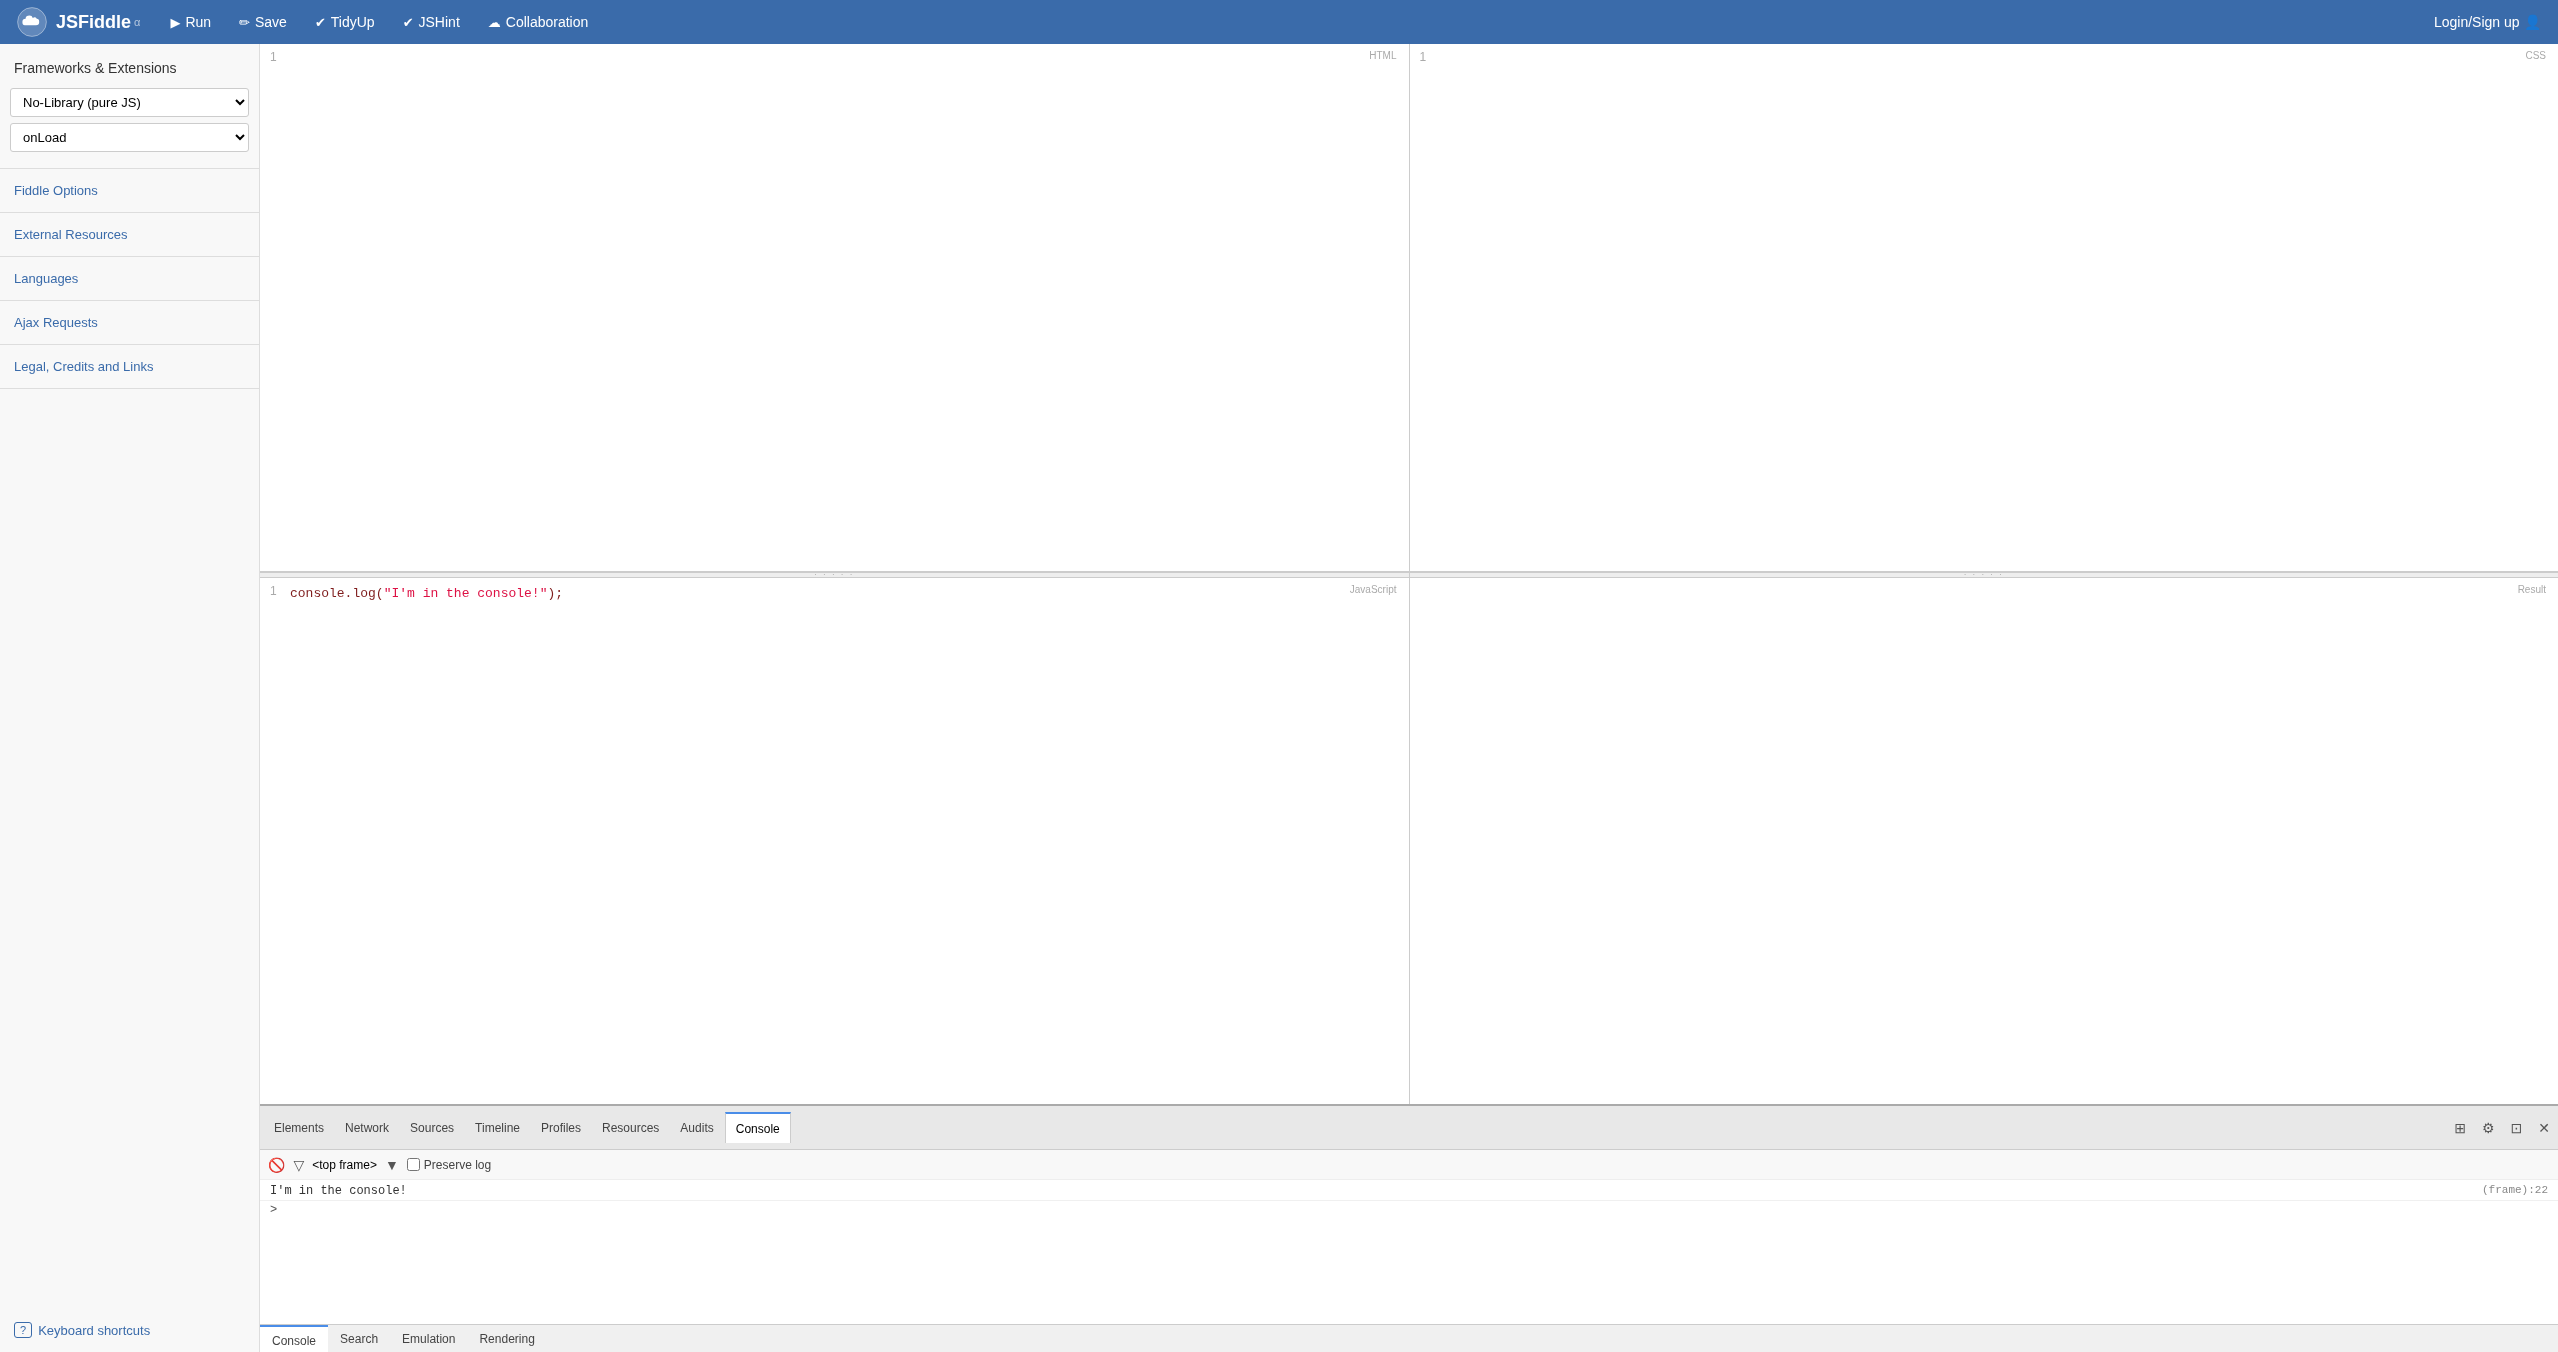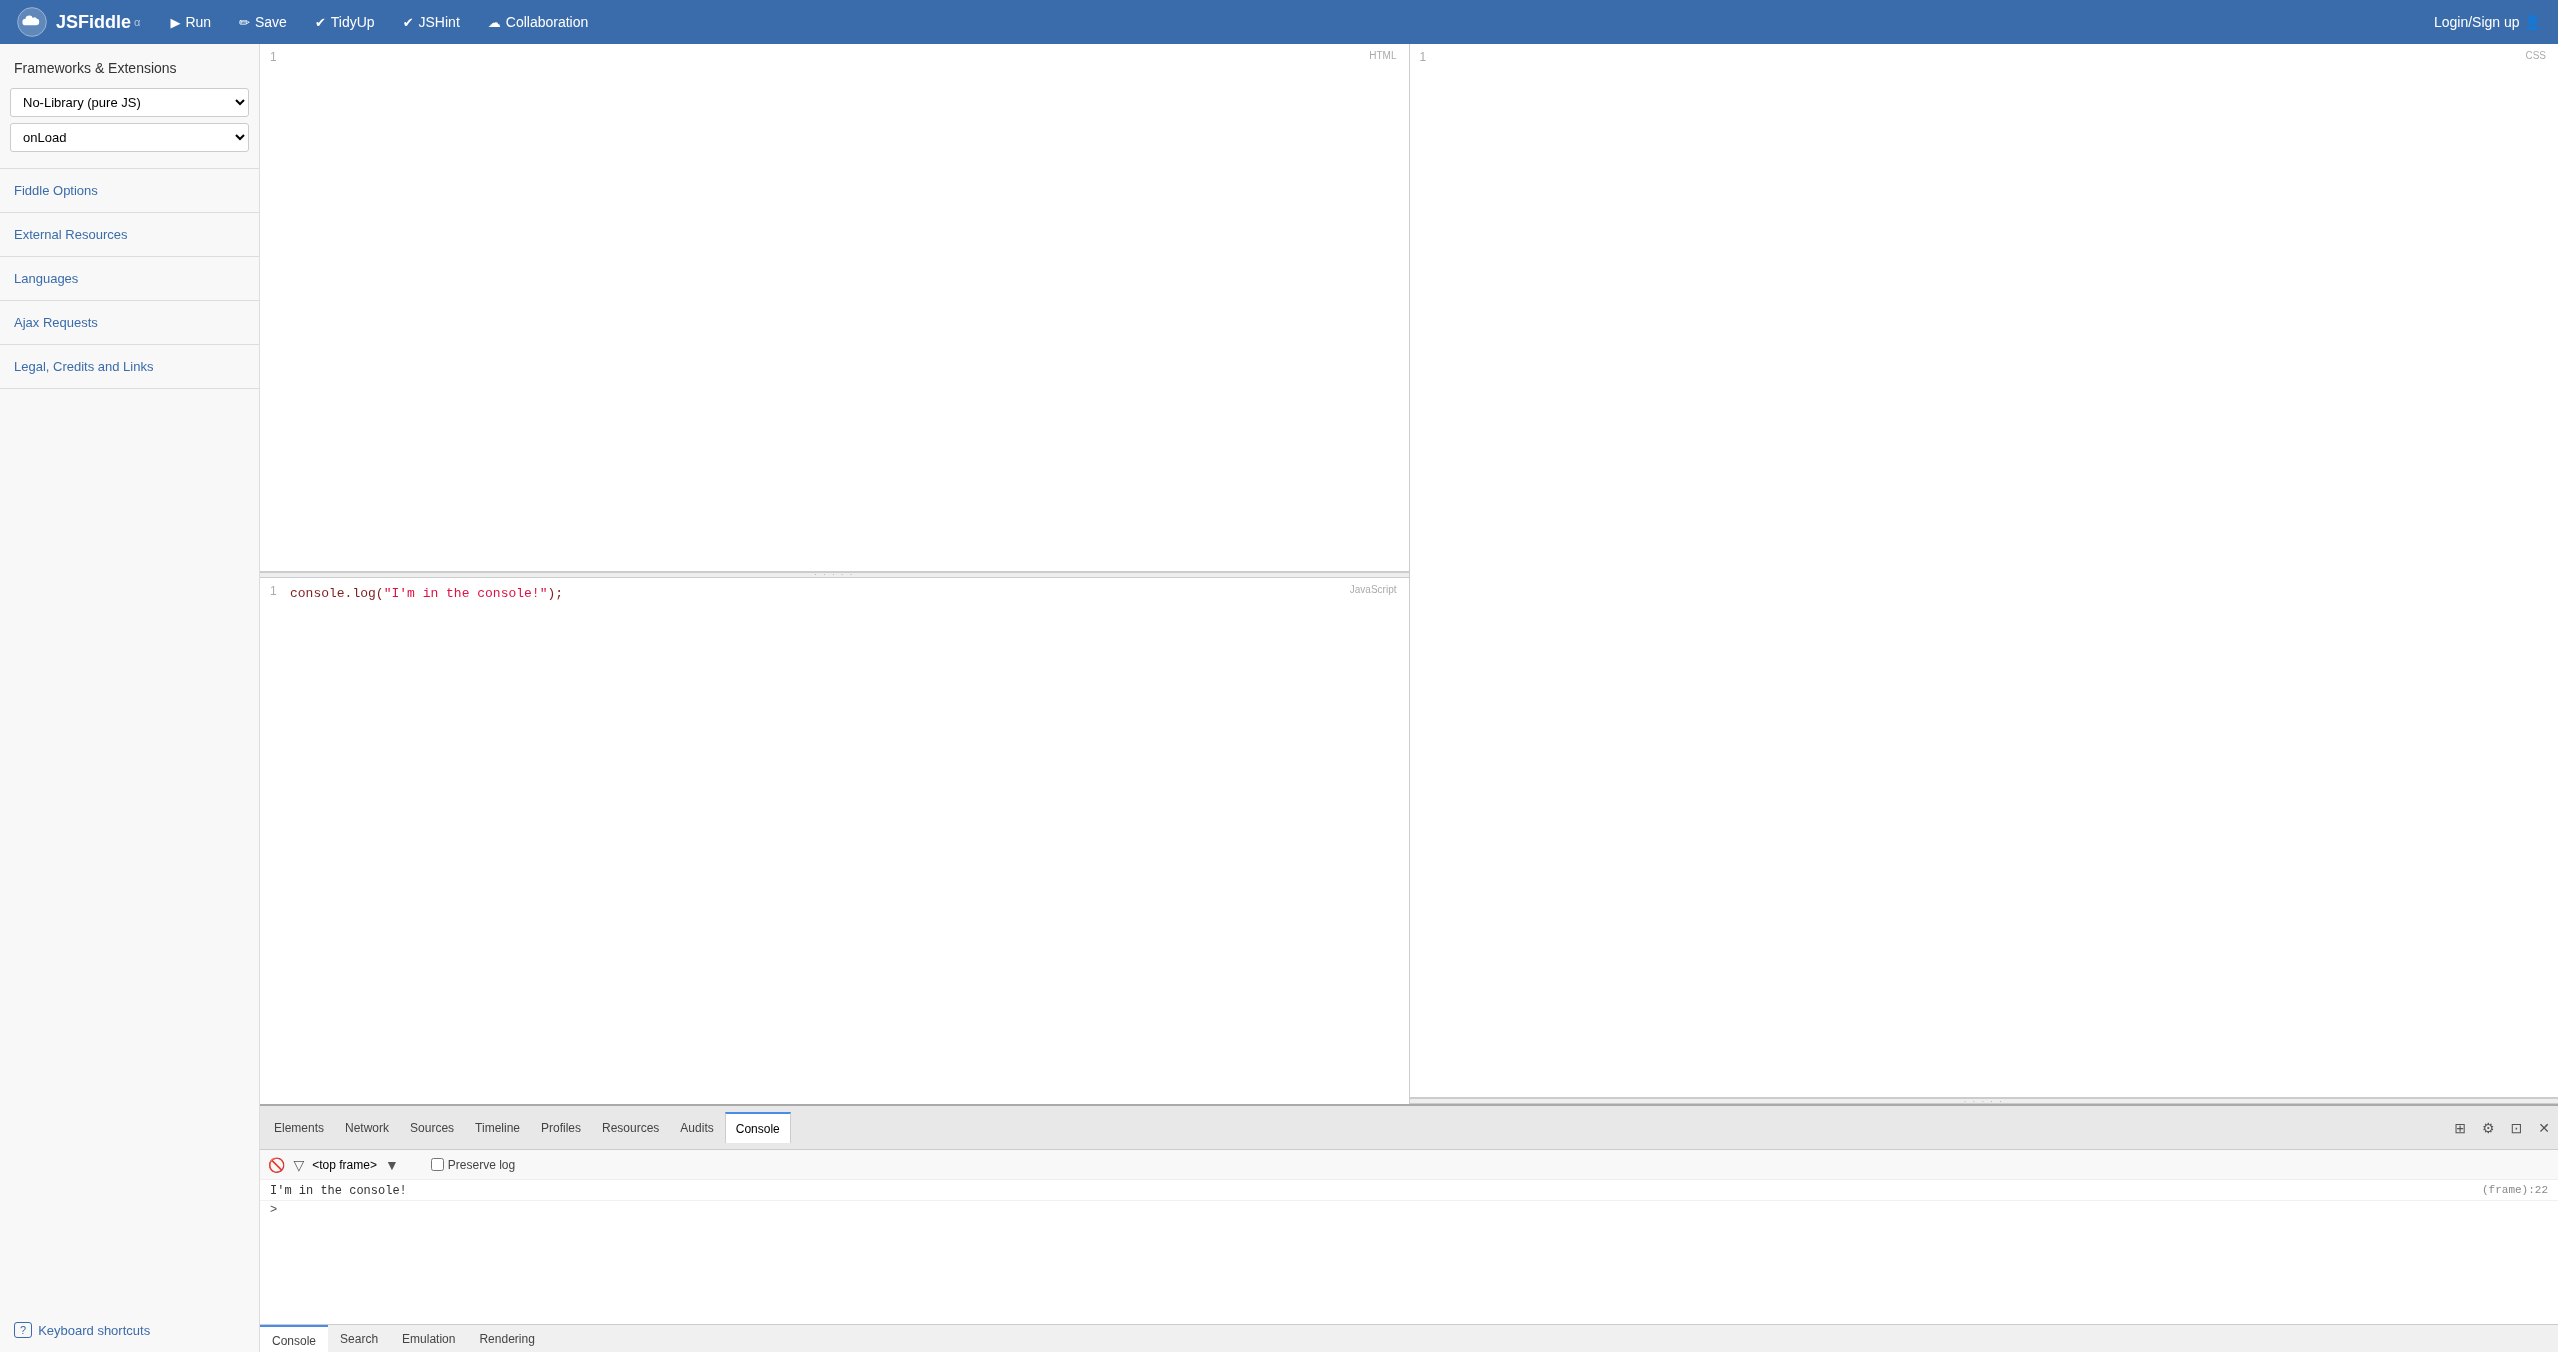--- a/index.html
+++ b/index.html
@@ -252,21 +252,20 @@
       height: 30px;
     }
     .bar-icon { cursor: pointer; color: #555; font-size: 14px; }
     .preserve-log {
       display: flex;
       align-items: center;
       gap: 4px;
       font-size: 12px;
       color: #444;
       cursor: pointer;
-      margin-left: 24px;
     }
     .preserve-log input { cursor: pointer; }
     #devtools-console {
       flex: 1;
       overflow-y: auto;
       background: #fff;
       padding: 2px 0;
     }
     .console-line {
       display: flex;
@@ -415,20 +414,24 @@
 
         <div class="code-panel">
           <span class="panel-number">1</span>
           <span class="panel-label">CSS</span>
           <div class="code-content"></div>
         </div>
         <div class="panel-resize-handle">
           <span class="panel-resize-dots">· · · · ·</span>
         </div>
 
+        <div class="code-panel" style="border-bottom:none;">
+          <span class="panel-label">Result</span>
+          <div class="code-content"></div>
+        </div>
       </div>
     </div>
 
     <div id="devtools" style="height:220px;">
 
       <div id="devtools-tabs">
         <div class="devtools-tab">
           <span>Elements</span>
         </div>
         <div class="devtools-tab">

